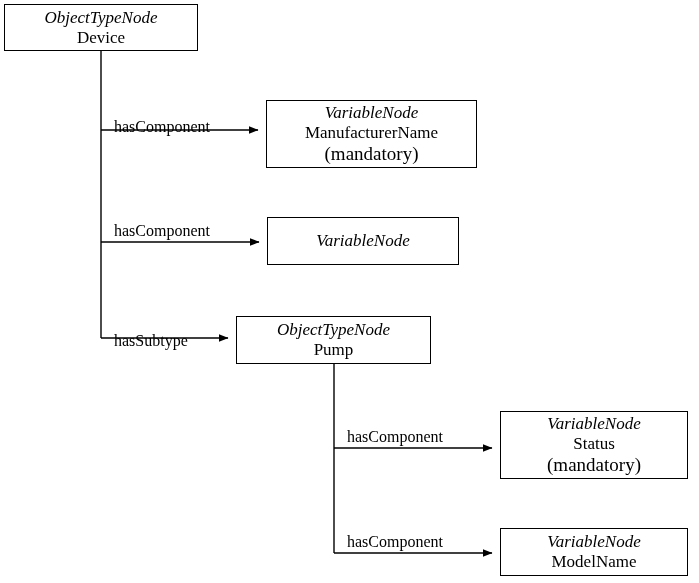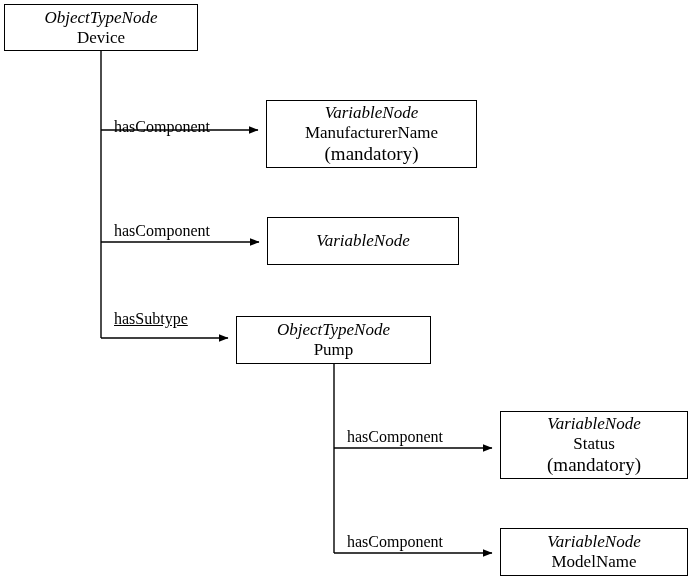--- a/index.html
+++ b/index.html
@@ -117,19 +117,19 @@
 
   <div class="node-box" style="left:500px; top:528px; width:188px; height:48px;">
     <div class="node-type">VariableNode</div>
     <div class="node-name">ModelName</div>
   </div>
 
   <div class="edge-label" style="left:114px; top:112px;">hasComponent</div>
 
   <div class="edge-label" style="left:114px; top:216px;">hasComponent</div>
 
-  <div class="edge-label" style="left:114px; top:304px;text-decoration:underline;">hasSubtype</div>
+  <div class="edge-label" style="left:114px; top:326px;">hasSubtype</div>
 
   <div class="edge-label" style="left:347px; top:422px;">hasComponent</div>
 
   <div class="edge-label" style="left:347px; top:527px;">hasComponent</div>
 
 </div>
 
 </body></html>

